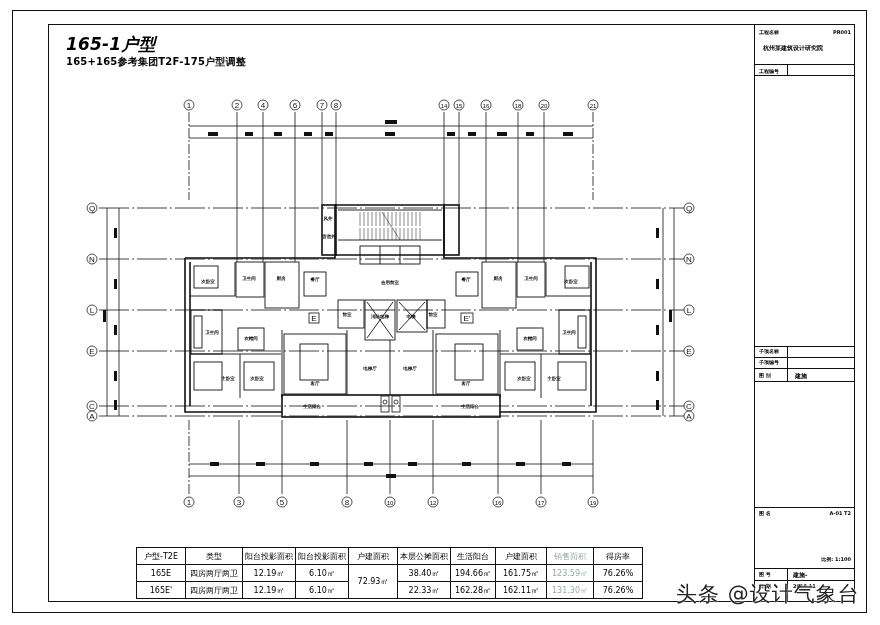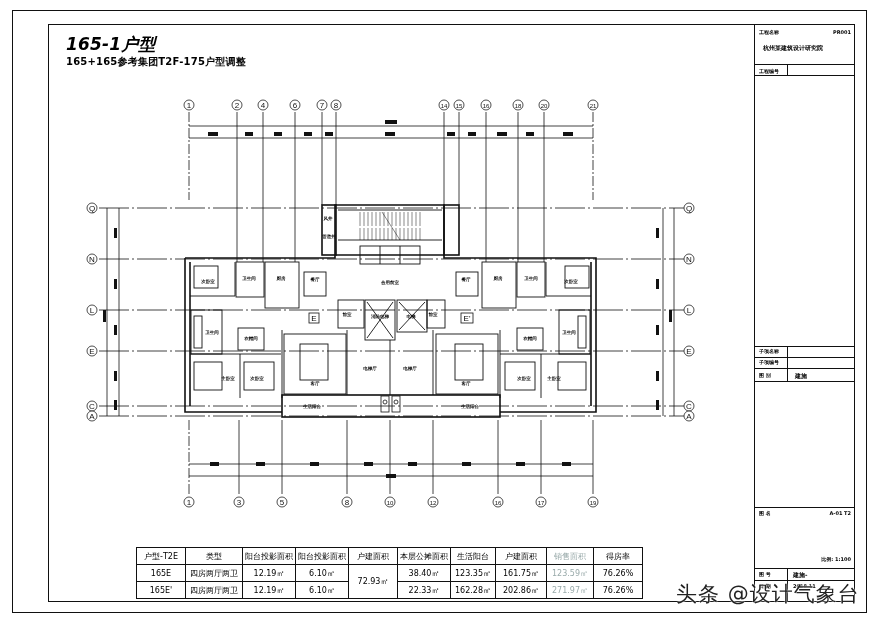--- a/index.html
+++ b/index.html
@@ -409,32 +409,32 @@
     <td style="width:42px" class="blur">销售面积</td>
     <td style="width:44px">得房率</td>
   </tr>
   <tr>
     <td>165E</td>
     <td>四房两厅两卫</td>
     <td>12.19㎡</td>
     <td>6.10㎡</td>
     <td rowspan="2">72.93㎡</td>
     <td>38.40㎡</td>
-    <td>123.35㎡</td>
+    <td>194.66㎡</td>
     <td>161.75㎡</td>
     <td class="blur">123.59㎡</td>
     <td>76.26%</td>
   </tr>
   <tr>
     <td>165E'</td>
     <td>四房两厅两卫</td>
     <td>12.19㎡</td>
     <td>6.10㎡</td>
     <td>22.33㎡</td>
     <td>162.28㎡</td>
-    <td>202.86㎡</td>
-    <td class="blur">271.97㎡</td>
+    <td>162.11㎡</td>
+    <td class="blur">131.30㎡</td>
     <td>76.26%</td>
   </tr>
 </tbody>
   </table>
 
 <div class="abs watermark">头条 @设计气象台</div>
 
 </body></html>

